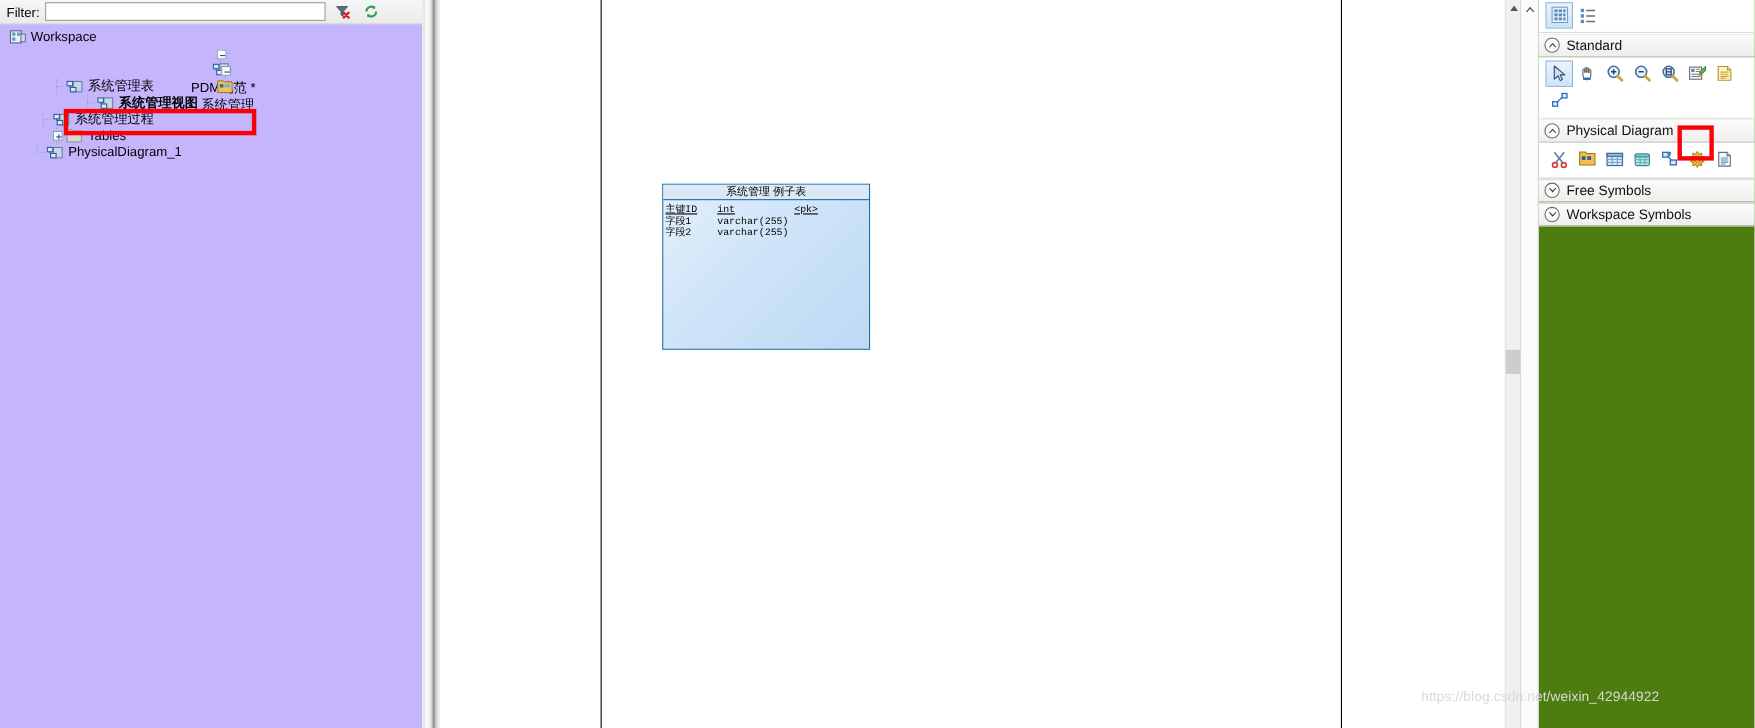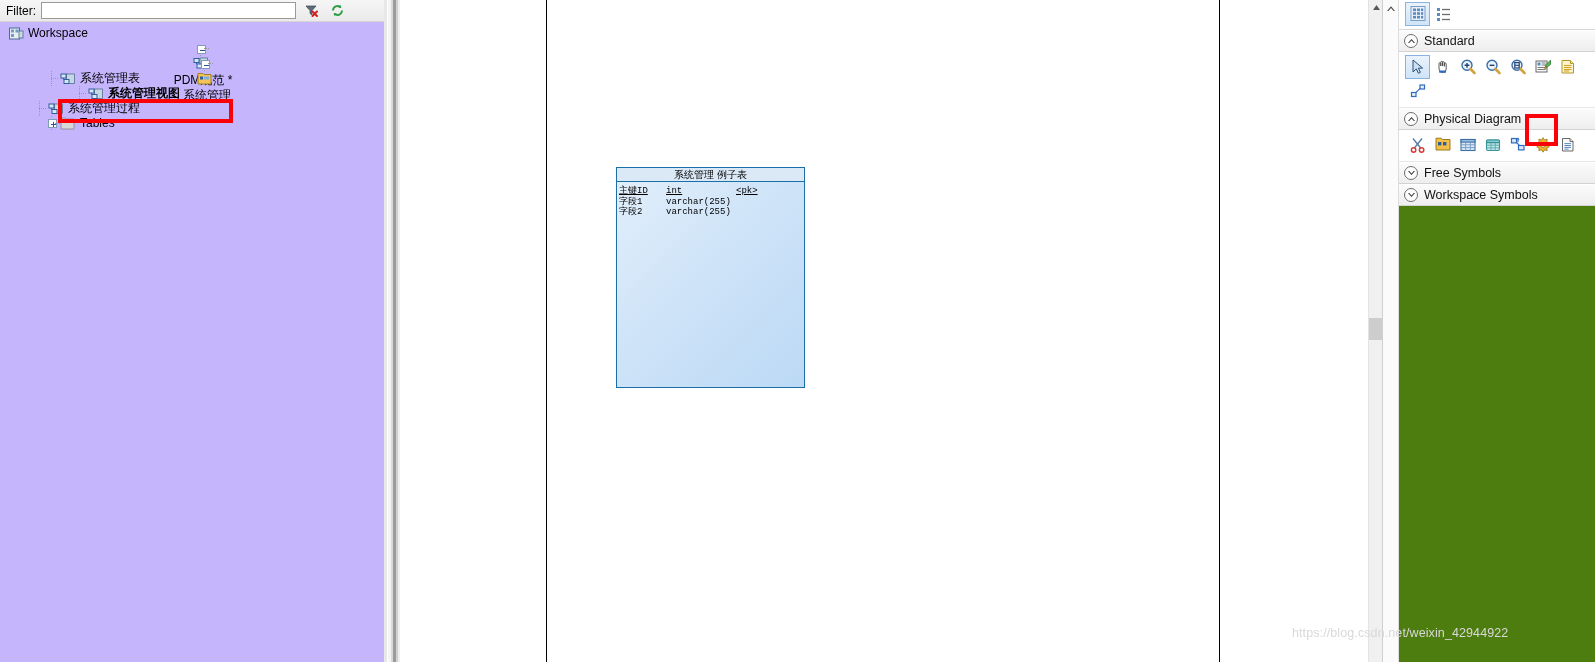--- a/index.html
+++ b/index.html
@@ -145,22 +145,22 @@
     width: 674px; height: 662px;
     background: #ffffff;
   }
   #page-left-edge, #page-right-edge {
     position:absolute; top:0; width:1px; height:662px; background:#000;
   }
 
   
   #pdm-table {
     position:absolute;
-    left:70px; top:167px;
-    width:189px; height:221px;
+    left:56px; top:167px;
+    width:189px; height:151px;
     border:1px solid #1b6fa8;
     background: linear-gradient(135deg, #e3effb 0%, #cfe4f8 45%, #bcd9f5 100%);
   }
   #pdm-table-header {
     height:14px;
     background:#dbe9f7;
     border-bottom:1px solid #1b6fa8;
     display:flex; align-items:center; justify-content:center;
   }
   #pdm-table-title {
@@ -394,20 +394,32 @@
           <span class="lead"></span>
         </span>
         <span class="icon16">
           <svg width="16" height="14" viewBox="0 0 16 14">
             <path d="M1 3 L1 12 L14 12 L14 2 L6.5 2 L5.5 1 L1 1 Z" fill="#d8d8d8" stroke="#8c8c8c" stroke-width="0.9"></path>
           </svg>
         </span>
         <span class="tree-label">Tables</span>
       </div>
 
+      <div class="tree-row" style="padding-left:26px;">
+        <span class="tw elbow"></span>
+        <span class="icon16">
+          <svg width="16" height="14" viewBox="0 0 16 14">
+            <rect x="6.5" y="2" width="8" height="9.5" fill="#c9d6e4" stroke="#53708f" stroke-width="0.8"></rect>
+            <rect x="1" y="2" width="5" height="4" fill="#dbe7f4" stroke="#2d5f9e" stroke-width="1"></rect>
+            <rect x="4" y="7.5" width="5" height="4" fill="#dbe7f4" stroke="#2d5f9e" stroke-width="1"></rect>
+            <path d="M3.5 6 L3.5 7.5" stroke="#2d5f9e" stroke-width="1"></path>
+          </svg>
+        </span>
+        <span class="tree-label">PhysicalDiagram_1</span>
+      </div>
 
     </div>
 
     <div class="redbox" style="left:58px; top:99px; width:175px; height:24px;"></div>
   </div>
 
   <div id="split-col">
     <div class="vline" style="left:0px;   width:3px; background:#e8e8e8;"></div>
     <div class="vline" style="left:4px;   width:3px; background:#f4f4f4;"></div>
     <div class="vline" style="left:7px;   width:2px; background:#d9d9d9;"></div>

